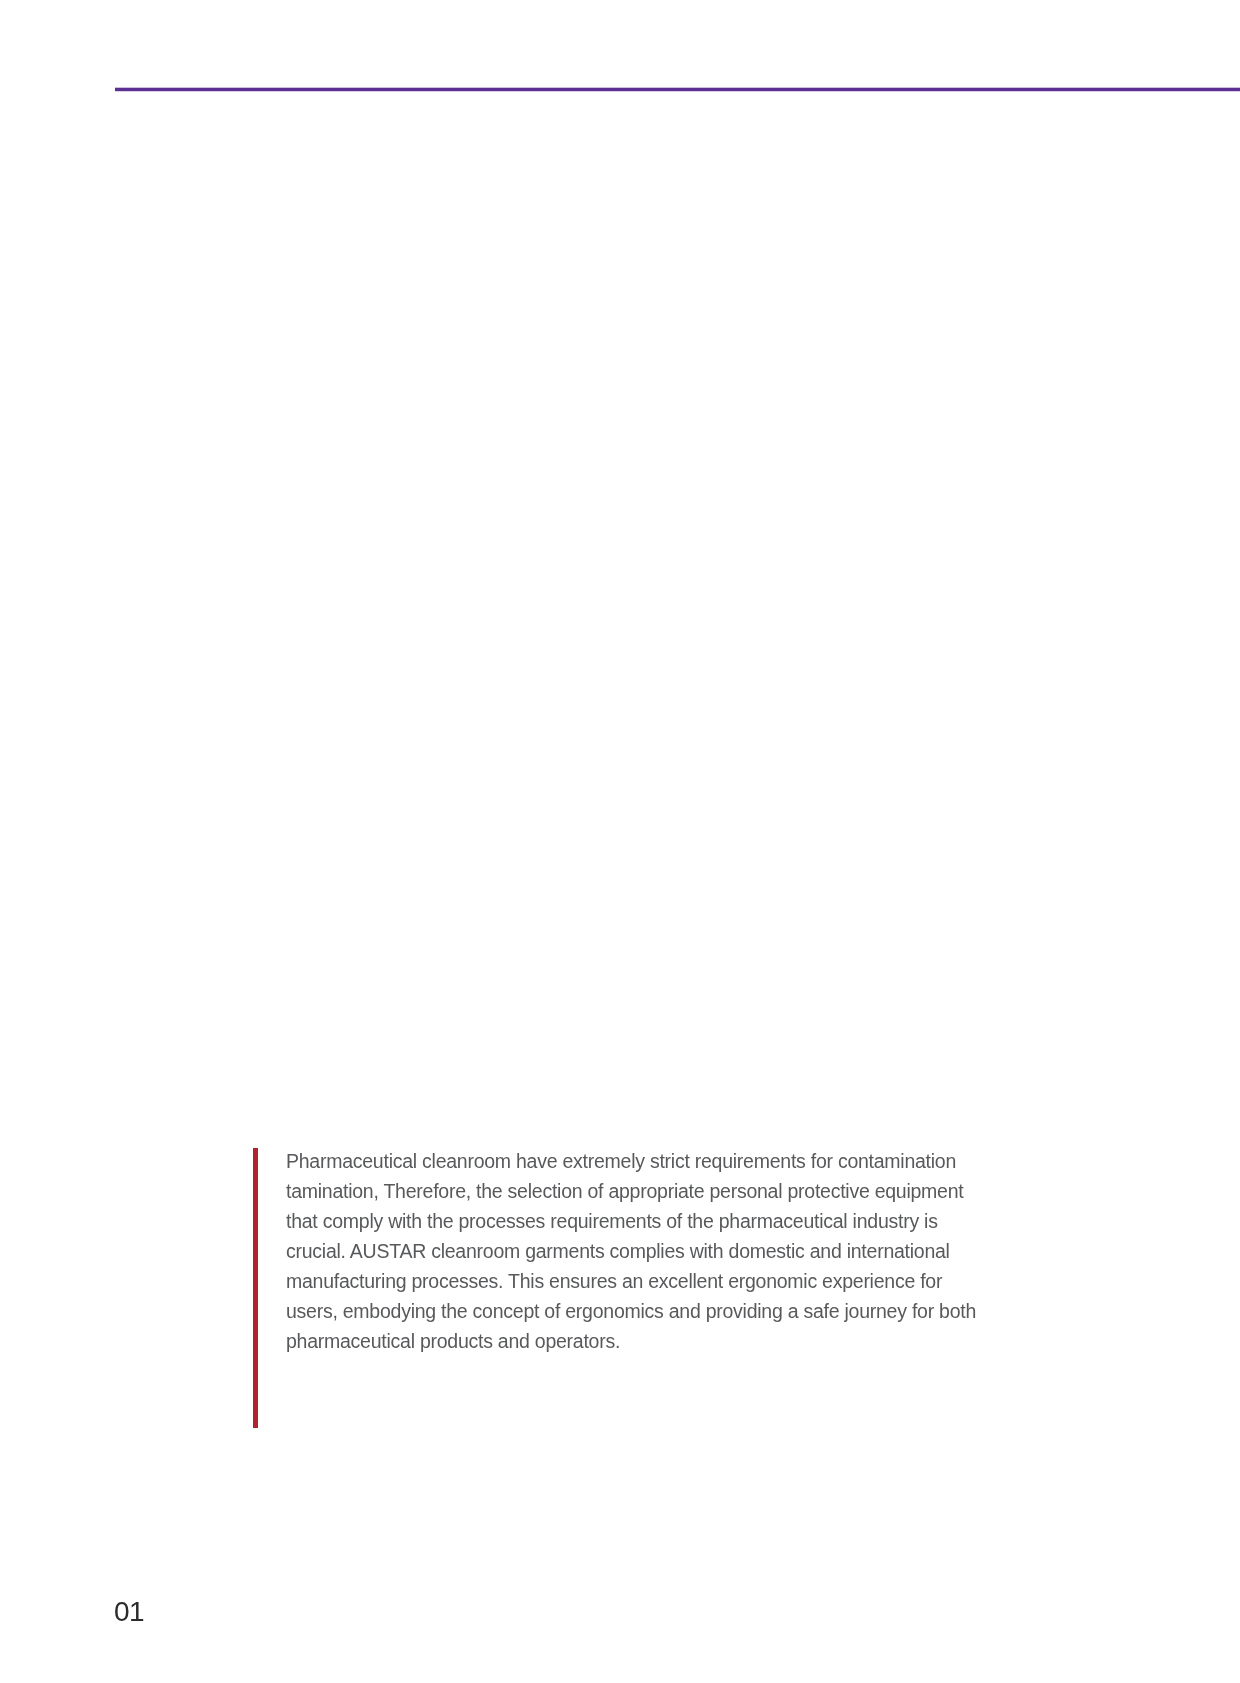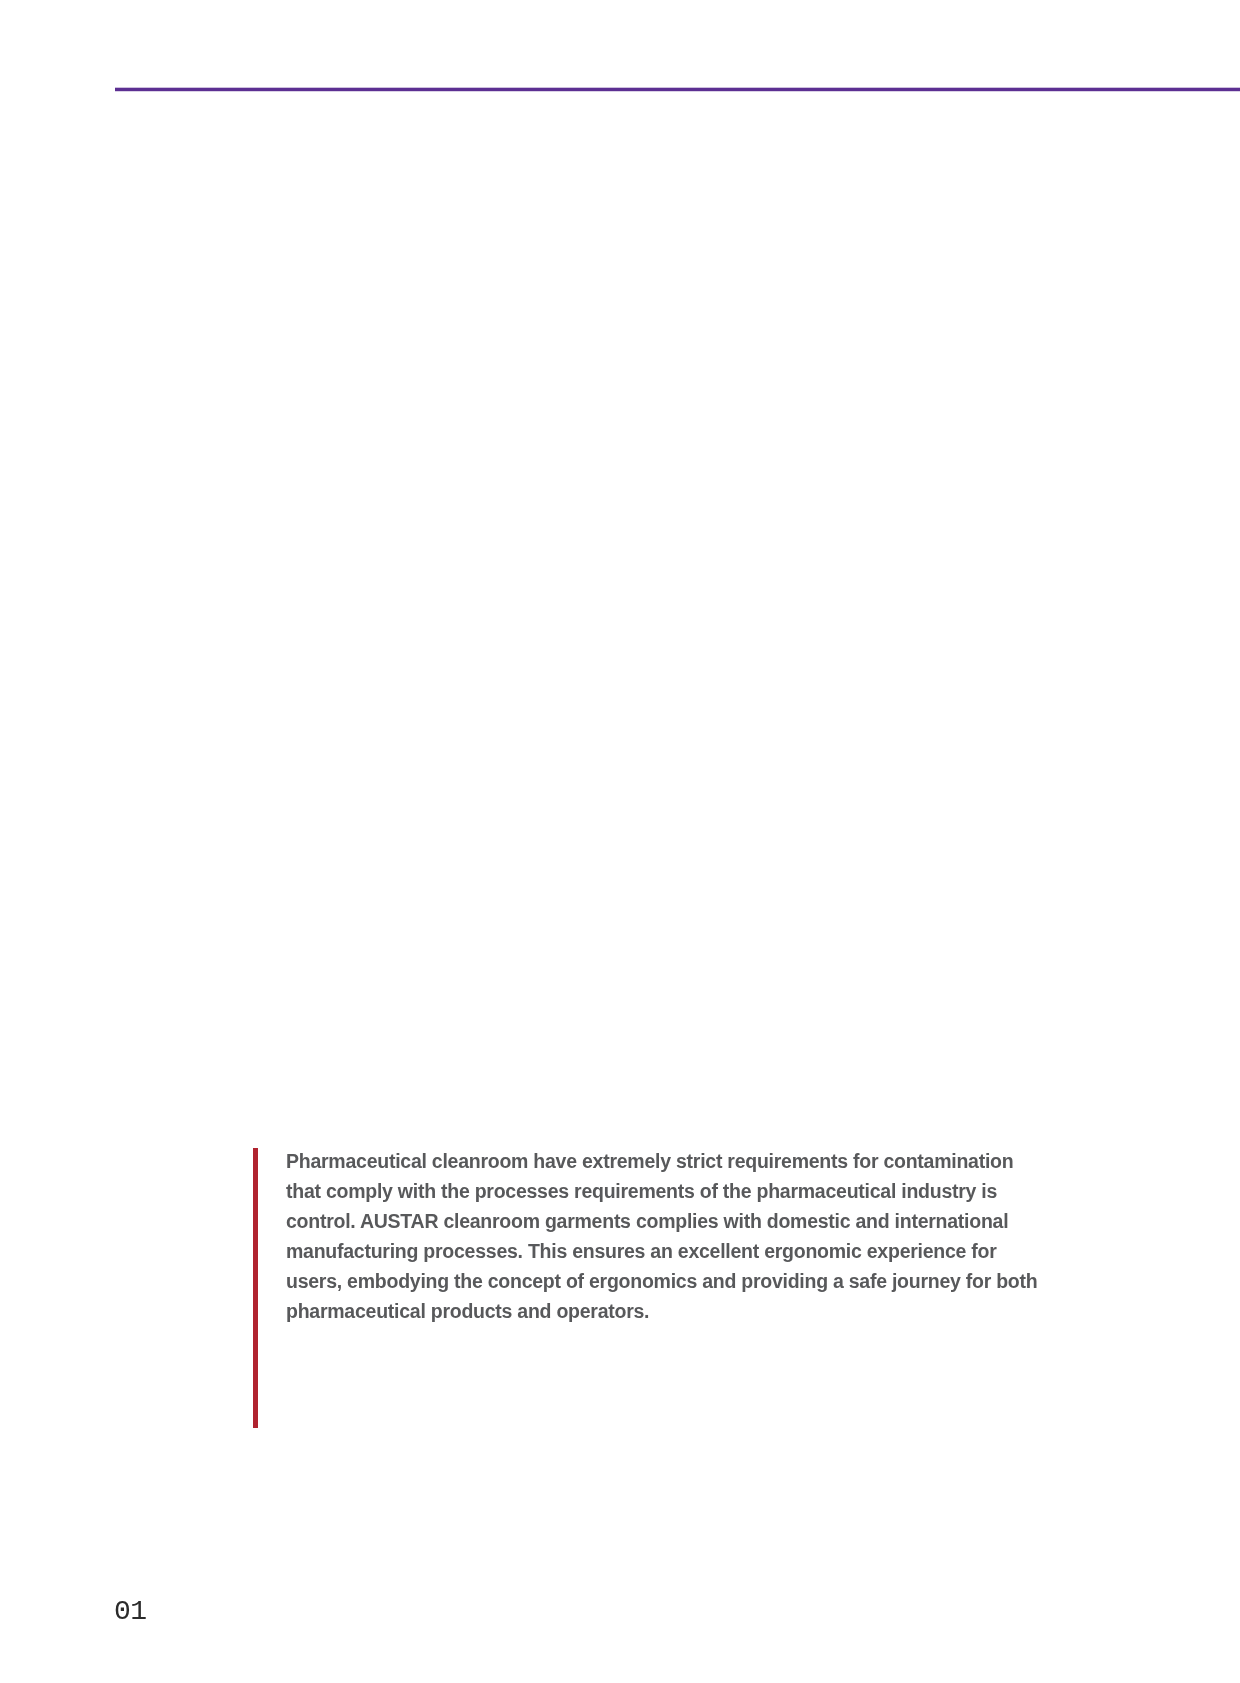--- a/index.html
+++ b/index.html
@@ -33,51 +33,52 @@
     background: #b0232f; 
   }
   .quote-paragraph {
     position: absolute;
     left: 286px;
     top: 1146px;
     width: 760px;
     color: #58595b; 
     font-size: 19.5px;
     line-height: 30px;
-    font-weight: 700;
+    font-weight: 400;
     letter-spacing: -0.25px;
   }
   .quote-line {
     white-space: nowrap;
     height: 30px;
   }
   .page-number {
     position: absolute;
     left: 114px;
     top: 1598px;
     color: #2b2b2b;
-    font-family: Liberation Mono, monospace;
+    font-family: Liberation Sans, sans-serif;
     font-size: 28px;
     line-height: 28px;
     letter-spacing: -0.5px;
   }
 </style>
 </head>
 <body>
 
 <div class="page" style="background: rgb(255, 255, 255);">
 
   <div class="top-rule" style="background: rgb(92, 47, 146);"></div>
 
   <div class="quote-accent-bar" style="background: rgb(176, 35, 47);"></div>
 
   <div class="quote-paragraph" style="color: rgb(88, 89, 91);">
     <div class="quote-line">Pharmaceutical cleanroom have extremely strict requirements for contamination</div>
+    <div class="quote-line">tamination, Therefore, the selection of appropriate personal protective equipment</div>
     <div class="quote-line">that comply with the processes requirements of the pharmaceutical industry is</div>
-    <div class="quote-line">control. AUSTAR cleanroom garments complies with domestic and international</div>
+    <div class="quote-line">crucial. AUSTAR cleanroom garments complies with domestic and international</div>
     <div class="quote-line">manufacturing processes. This ensures an excellent ergonomic experience for</div>
     <div class="quote-line">users, embodying the concept of ergonomics and providing a safe journey for both</div>
     <div class="quote-line">pharmaceutical products and operators.</div>
   </div>
 
   <div class="page-number">01</div>
 
 </div>
 
 </body></html>

